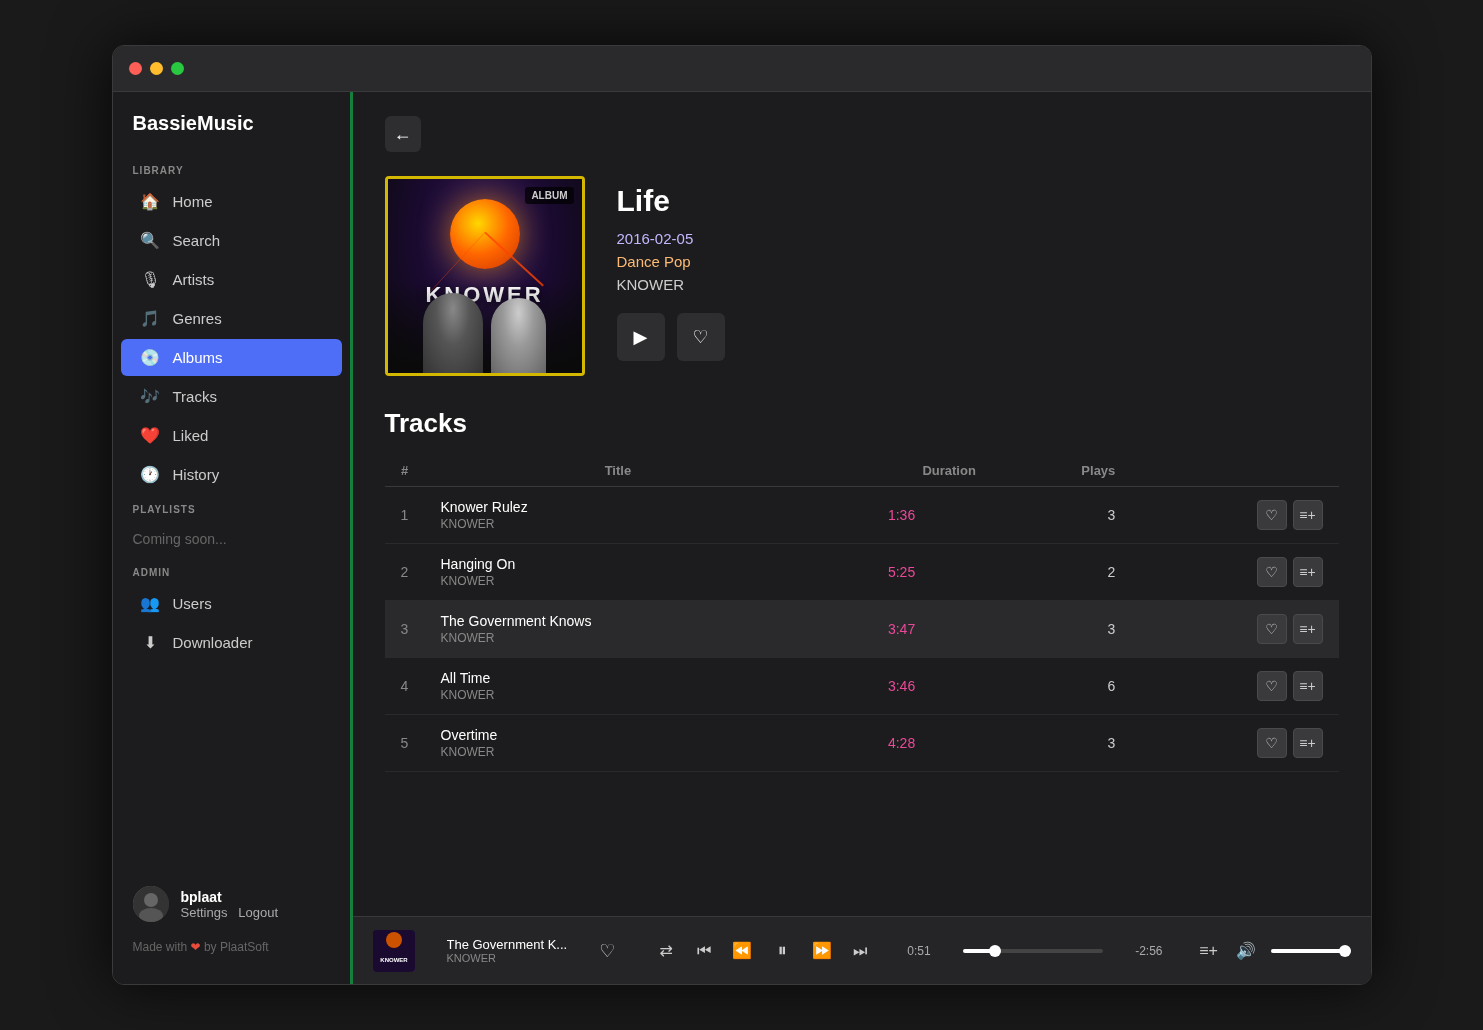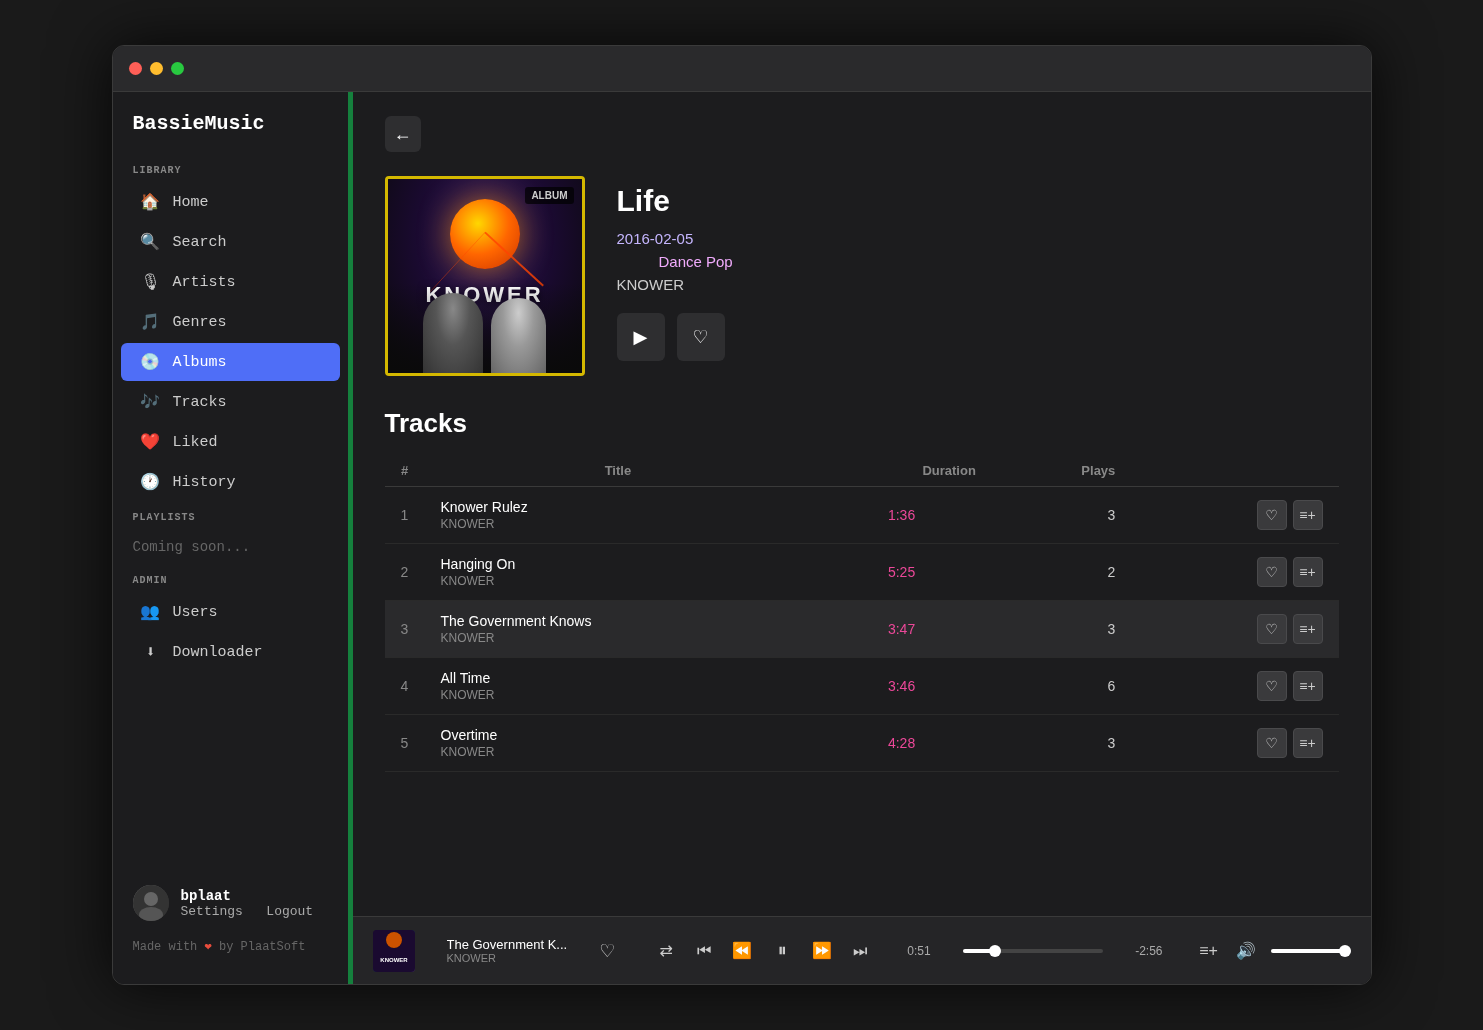--- a/index.html
+++ b/index.html
@@ -42,23 +42,22 @@
       flex: 1;
       overflow: hidden;
     }
     
     .sidebar {
       width: 240px;
       background: #1c1c1e;
       display: flex;
       flex-direction: column;
       padding: 20px 0;
-      border-right: 5px solid #15803d;
+      border-right: 3px solid #15803d;
       flex-shrink: 0;
-      font-family: Liberation Mono, monospace;
     }
     .sidebar-logo {
       font-size: 20px;
       font-weight: 700;
       padding: 0 20px 20px;
       color: #fff;
     }
     .sidebar-section-label {
       font-size: 10px;
       font-weight: 600;
@@ -234,21 +233,21 @@
       border-radius: 30px 30px 0 0;
     }
     .album-info { flex: 1; padding-top: 8px; }
     .album-title {
       font-size: 30px;
       font-weight: 700;
       margin-bottom: 12px;
       color: #fff;
     }
     .album-meta { font-size: 15px; color: #c4b5fd; margin-bottom: 6px; }
-    .album-meta.genre { color: #f0abfc; margin-left: 42px; }
+    .album-meta.genre { color: #fdba74; }
     .album-meta.artist { color: #ccc; }
     .album-actions { display: flex; gap: 12px; margin-top: 20px; }
     .action-btn {
       width: 48px;
       height: 48px;
       border-radius: 6px;
       background: #2e2e30;
       border: none;
       color: #fff;
       cursor: pointer;

